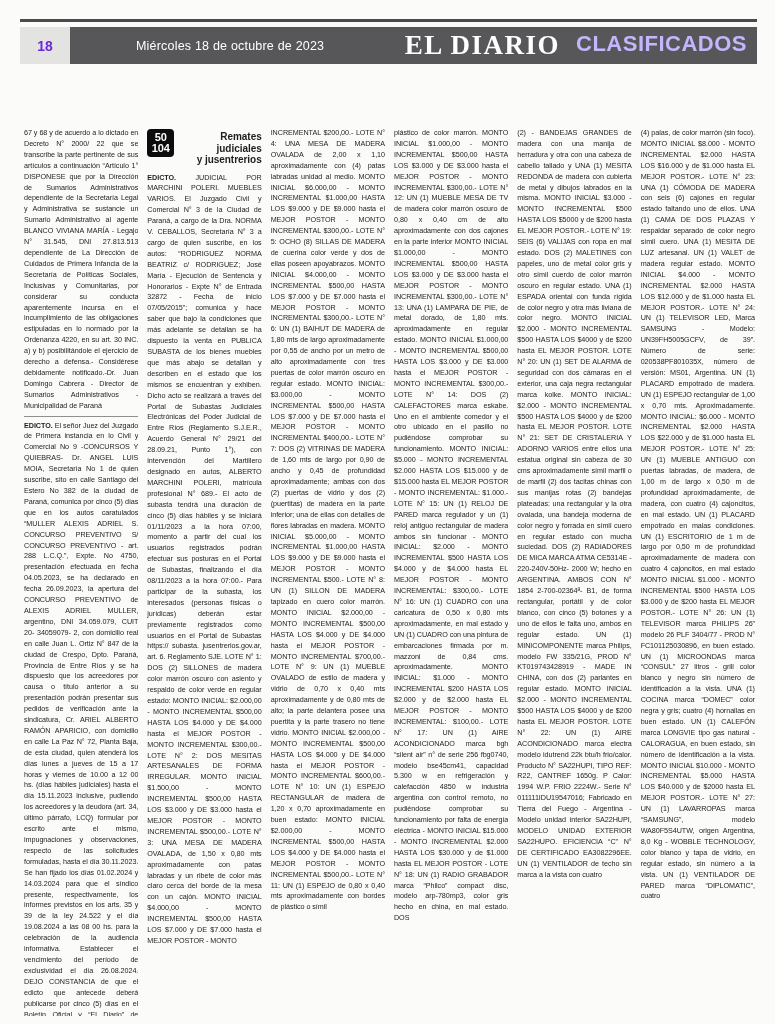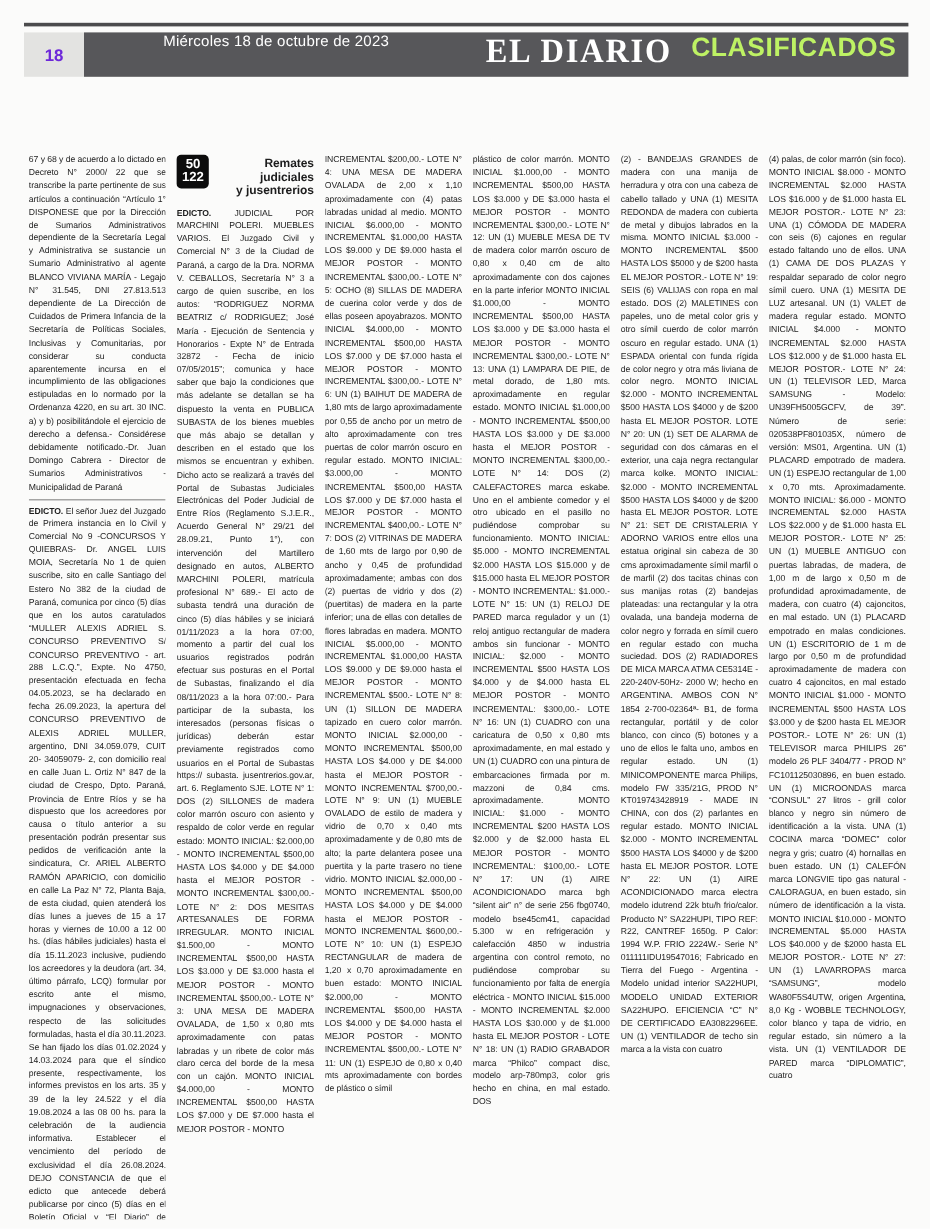--- a/index.html
+++ b/index.html
@@ -20,32 +20,32 @@
     position: absolute; left: 20px; right: 18px; top: 27px; height: 37px;
     display: flex;
   }
   .pagenum {
     width: 50px; background: #e3e3e1; color: #6d28d9;
     font-size: 14px; font-weight: bold;
     display: flex; align-items: center; justify-content: center;
   }
   .bar {
     flex: 1; background: #57575a; color: #ffffff;
-    display: flex; align-items: flex-start;
+    display: flex; align-items: center;
   }
   .date { margin-left: 66px; font-size: 12.5px; letter-spacing: .2px; }
   .brand {
     margin-left: auto;
     font-family: "Liberation Serif", serif;
     font-weight: bold; font-size: 27px; letter-spacing: 1.5px;
     transform: scaleY(1.05);
   }
   .sectionlbl {
     font-weight: bold; font-size: 22px; letter-spacing: .5px;
-    margin: 0 10px 4px 16px; color: #bef264;
+    margin: 0 10px 4px 16px; color: #c4b5fd;
   }
   .cols {
     position: absolute; top: 84px; left: 24px; right: 20px; bottom: 8px;
     display: flex; gap: 9px; margin-top: 44px;
   }
   .col {
     flex: 1; min-width: 0;
     font-size: 7.2px; line-height: 10.9px;
     text-align: justify; overflow: hidden;
     letter-spacing: -0.05px;
@@ -84,21 +84,21 @@
       <p><span>67 y 68 y de acuerdo a lo dictado en Decreto N° 2000/ 22 que se transcribe la parte pertinente de sus artículos a continuación “Artículo 1° DISPONESE que por la Dirección de Sumarios Administrativos dependiente de la Secretaría Legal y Administrativa se sustancie un Sumario Administrativo al agente BLANCO VIVIANA MARÍA - Legajo N° 31.545, DNI 27.813.513 dependiente de La Dirección de Cuidados de Primera Infancia de la Secretaría de Políticas Sociales, Inclusivas y Comunitarias, por considerar su conducta aparentemente incursa en el incumplimiento de las obligaciones estipuladas en lo normado por la Ordenanza 4220, en su art. 30 INC. a) y b) posibilitándole el ejercicio de derecho a defensa.- Considérese debidamente notificado.-Dr. Juan Domingo Cabrera - Director de Sumarios Administrativos - Municipalidad de Paraná</span></p>
       <hr class="rule">
       <p><b class="lead">EDICTO.</b> <span>El señor Juez del Juzgado de Primera instancia en lo Civil y Comercial No 9 -CONCURSOS Y QUIEBRAS- Dr. ANGEL LUIS MOIA, Secretaría No 1 de quien suscribe, sito en calle Santiago del Estero No 382 de la ciudad de Paraná, comunica por cinco (5) días que en los autos caratulados “MULLER ALEXIS ADRIEL S. CONCURSO PREVENTIVO S/ CONCURSO PREVENTIVO - art. 288 L.C.Q.”, Expte. No 4750, presentación efectuada en fecha 04.05.2023, se ha declarado en fecha 26.09.2023, la apertura del CONCURSO PREVENTIVO de ALEXIS ADRIEL MULLER, argentino, DNI 34.059.079, CUIT 20- 34059079- 2, con domicilio real en calle Juan L. Ortiz N° 847 de la ciudad de Crespo, Dpto. Paraná, Provincia de Entre Ríos y se ha dispuesto que los acreedores por causa o título anterior a su presentación podrán presentar sus pedidos de verificación ante la sindicatura, Cr. ARIEL ALBERTO RAMÓN APARICIO, con domicilio en calle La Paz N° 72, Planta Baja, de esta ciudad, quien atenderá los días lunes a jueves de 15 a 17 horas y viernes de 10.00 a 12 00 hs. (días hábiles judiciales) hasta el día 15.11.2023 inclusive, pudiendo los acreedores y la deudora (art. 34, último párrafo, LCQ) formular por escrito ante el mismo, impugnaciones y observaciones, respecto de las solicitudes formuladas, hasta el día 30.11.2023. Se han fijado los días 01.02.2024 y 14.03.2024 para que el síndico presente, respectivamente, los informes previstos en los arts. 35 y 39 de la ley 24.522 y el día 19.08.2024 a las 08 00 hs. para la celebración de la audiencia informativa. Establecer el vencimiento del período de exclusividad el día 26.08.2024. DEJO CONSTANCIA de que el edicto que antecede deberá publicarse por cinco (5) días en el Boletín Oficial y “El Diario” de Paraná. Paraná, 11 de octubre de 2023. MARÍA VICTORIA ARDOY - SECRETARIA.</span></p>
       <hr class="rule">
     </div>
 
     <div class="col">
       <div class="sec-head">
         <div class="badge">
           <span>50</span>
-          <span>122</span>
+          <span>104</span>
         </div>
         <div class="sec-title">
           <span>Remates judiciales</span><br>
           <span>y jusentrerios</span>
         </div>
       </div>
       <p><b class="lead">EDICTO.</b> <span>JUDICIAL POR MARCHINI POLERI. MUEBLES VARIOS. El Juzgado Civil y Comercial N° 3 de la Ciudad de Paraná, a cargo de la Dra. NORMA V. CEBALLOS, Secretaría N° 3 a cargo de quien suscribe, en los autos: “RODRIGUEZ NORMA BEATRIZ c/ RODRIGUEZ; José María - Ejecución de Sentencia y Honorarios - Expte N° de Entrada 32872 - Fecha de inicio 07/05/2015”; comunica y hace saber que bajo la condiciones que más adelante se detallan se ha dispuesto la venta en PUBLICA SUBASTA de los bienes muebles que más abajo se detallan y describen en el estado que los mismos se encuentran y exhiben. Dicho acto se realizará a través del Portal de Subastas Judiciales Electrónicas del Poder Judicial de Entre Ríos (Reglamento S.J.E.R., Acuerdo General N° 29/21 del 28.09.21, Punto 1°), con intervención del Martillero designado en autos, ALBERTO MARCHINI POLERI, matrícula profesional N° 689.- El acto de subasta tendrá una duración de cinco (5) días hábiles y se iniciará 01/11/2023 a la hora 07:00, momento a partir del cual los usuarios registrados podrán efectuar sus posturas en el Portal de Subastas, finalizando el día 08/11/2023 a la hora 07:00.- Para participar de la subasta, los interesados (personas físicas o jurídicas) deberán estar previamente registrados como usuarios en el Portal de Subastas https:// subasta. jusentrerios.gov.ar, art. 6. Reglamento SJE. LOTE N° 1: DOS (2) SILLONES de madera color marrón oscuro con asiento y respaldo de color verde en regular estado: MONTO INICIAL: $2.000,00 - MONTO INCREMENTAL $500,00 HASTA LOS $4.000 y DE $4.000 hasta el MEJOR POSTOR - MONTO INCREMENTAL $300,00.- LOTE N° 2: DOS MESITAS ARTESANALES DE FORMA IRREGULAR. MONTO INICIAL $1.500,00 - MONTO INCREMENTAL $500,00 HASTA LOS $3.000 y DE $3.000 hasta el MEJOR POSTOR - MONTO INCREMENTAL $500,00.- LOTE N° 3: UNA MESA DE MADERA OVALADA, de 1,50 x 0,80 mts aproximadamente con patas labradas y un ribete de color más claro cerca del borde de la mesa con un cajón. MONTO INICIAL $4.000,00 - MONTO INCREMENTAL $500,00 HASTA LOS $7.000 y DE $7.000 hasta el MEJOR POSTOR - MONTO</span></p>
     </div>
 
     <div class="col">

